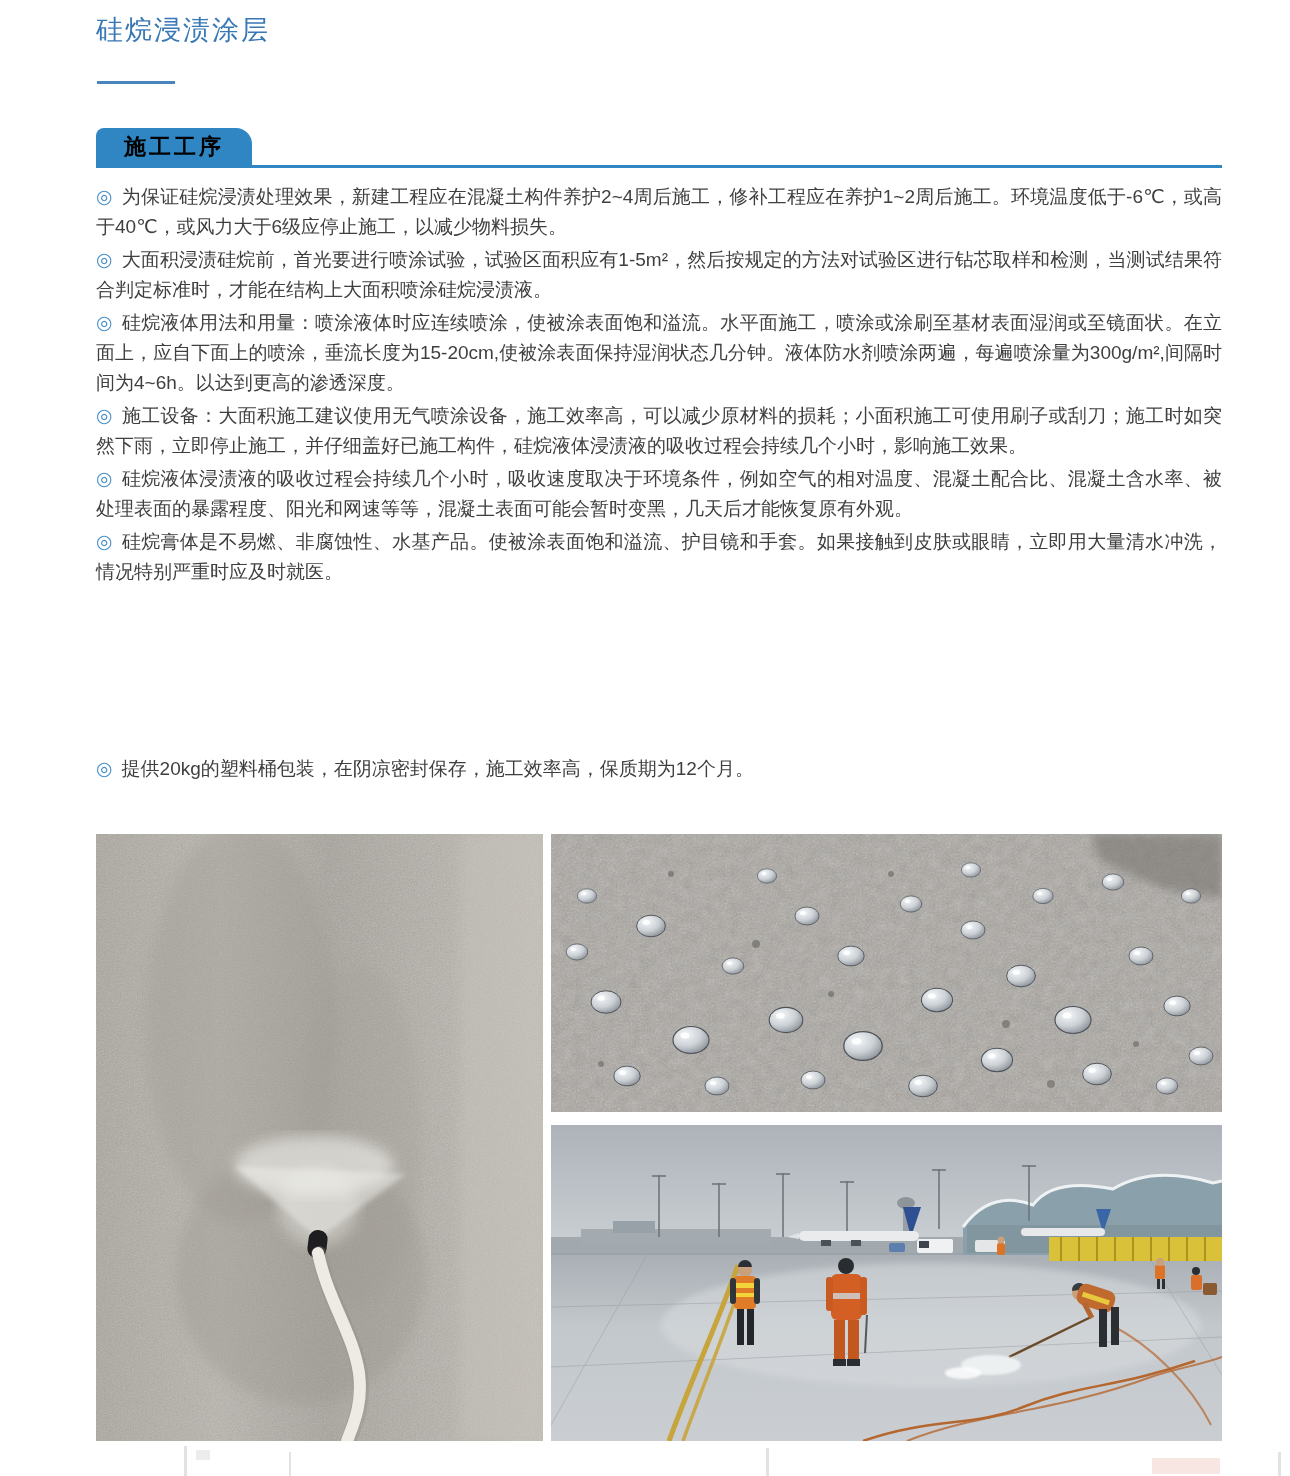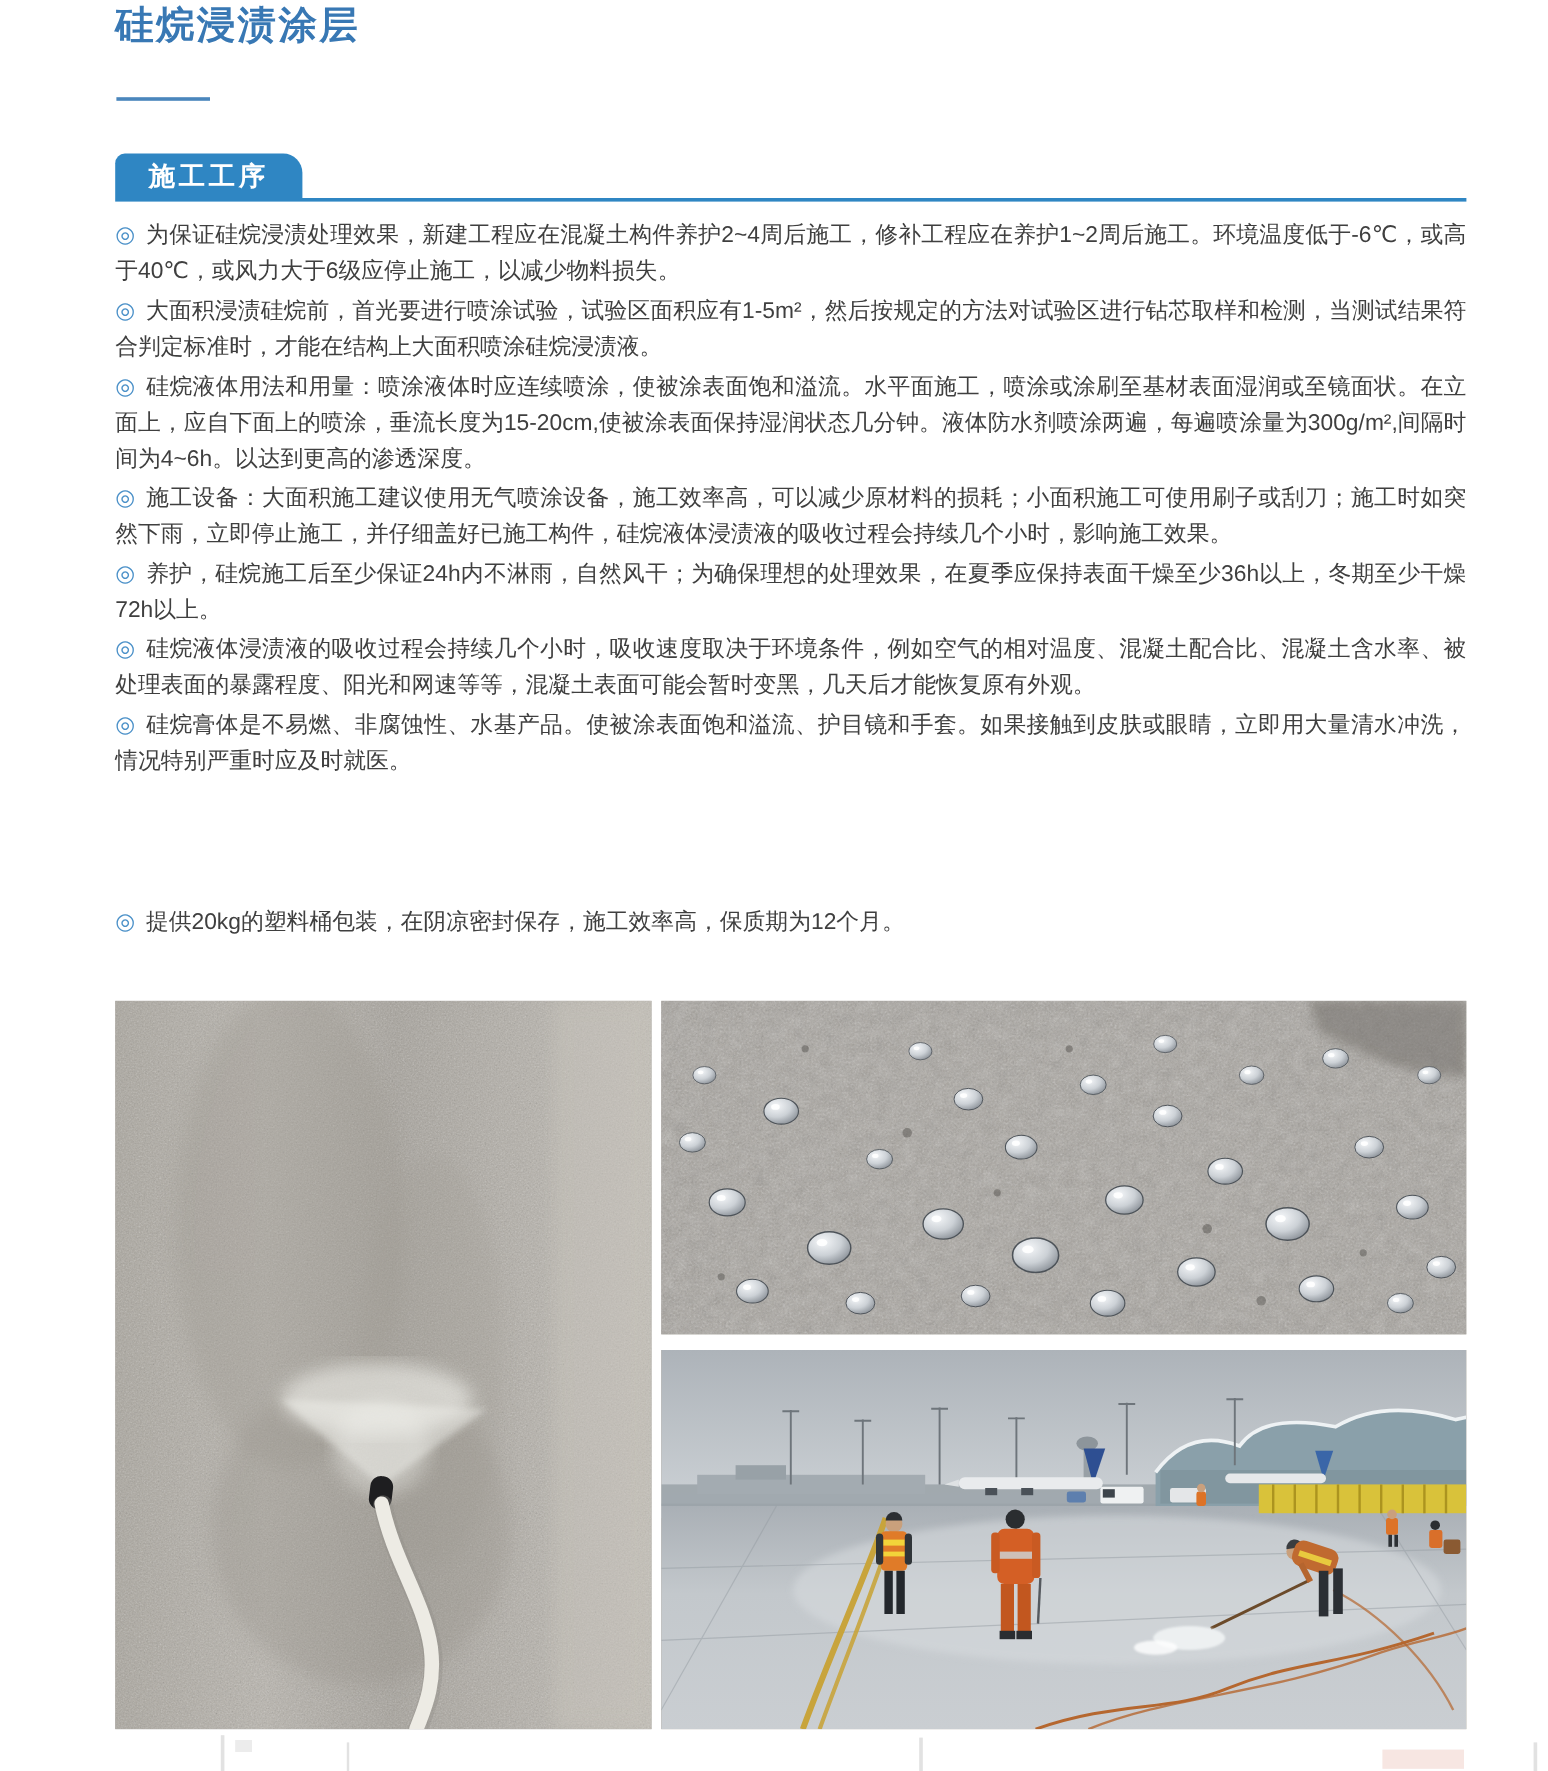--- a/index.html
+++ b/index.html
@@ -5,30 +5,30 @@
   :root{
     --accent:#2f86c3; --title:#3878b4; --bullet:#4a90c8; --text:#3f3f3f;
   }
   html,body{margin:0;padding:0;}
   body{
     width:1290px;height:1476px;background:#ffffff;
     font-family:"Liberation Sans","DejaVu Sans",sans-serif;
     position:relative;overflow:hidden;
   }
   .page-title{
-    position:absolute;top:0;left:96px;margin:0;
-    font-size:32px;font-weight:bold;color:var(--title);letter-spacing:2px;
+    position:absolute;top:12px;left:96px;margin:0;
+    font-size:27px;font-weight:normal;color:var(--title);letter-spacing:2px;
   }
   .title-underline{
     position:absolute;top:81px;left:97px;width:78px;height:3px;background:#4a86bc;
   }
   .section{position:absolute;left:96px;width:1126px;}
   .sec-head{border-bottom:3px solid var(--accent);line-height:0;}
   .tab{
-    display:inline-block;background:var(--accent);color:#ffffff;
+    display:inline-block;background:var(--accent);color:#000000;
     font-size:22px;font-weight:bold;letter-spacing:3px;
     line-height:37px;height:37px;padding:0 28px;
     border-radius:8px 16px 0 0;vertical-align:bottom;
   }
   ul.bullets{margin:14px 0 0 0;padding:0;list-style:none;}
   ul.bullets li{
     font-size:19px;line-height:30px;color:var(--text);
     margin:0 0 3px 0;text-align:justify;
   }
   .mk{color:var(--bullet);margin-right:9px;}
@@ -47,21 +47,20 @@
 
 <div class="section" style="top:128px">
   <div class="sec-head">
     <span class="tab">施工工序</span>
   </div>
   <ul class="bullets">
     <li><span class="mk">◎</span><span>为保证硅烷浸渍处理效果，新建工程应在混凝土构件养护2~4周后施工，修补工程应在养护1~2周后施工。环境温度低于-6℃，或高于40℃，或风力大于6级应停止施工，以减少物料损失。</span></li>
     <li><span class="mk">◎</span><span>大面积浸渍硅烷前，首光要进行喷涂试验，试验区面积应有1-5m²，然后按规定的方法对试验区进行钻芯取样和检测，当测试结果符合判定标准时，才能在结构上大面积喷涂硅烷浸渍液。</span></li>
     <li><span class="mk">◎</span><span>硅烷液体用法和用量：喷涂液体时应连续喷涂，使被涂表面饱和溢流。水平面施工，喷涂或涂刷至基材表面湿润或至镜面状。在立面上，应自下面上的喷涂，垂流长度为15-20cm,使被涂表面保持湿润状态几分钟。液体防水剂喷涂两遍，每遍喷涂量为300g/m²,间隔时间为4~6h。以达到更高的渗透深度。</span></li>
     <li><span class="mk">◎</span><span>施工设备：大面积施工建议使用无气喷涂设备，施工效率高，可以减少原材料的损耗；小面积施工可使用刷子或刮刀；施工时如突然下雨，立即停止施工，并仔细盖好已施工构件，硅烷液体浸渍液的吸收过程会持续几个小时，影响施工效果。</span></li>
-    <li><span class="mk">◎</span><span>养护，硅烷施工后至少保证24h内不淋雨，自然风干；为确保理想的处理效果，在夏季应保持表面干燥至少36h以上，冬期至少干燥72h以上。</span></li>
     <li><span class="mk">◎</span><span>硅烷液体浸渍液的吸收过程会持续几个小时，吸收速度取决于环境条件，例如空气的相对温度、混凝土配合比、混凝土含水率、被处理表面的暴露程度、阳光和网速等等，混凝土表面可能会暂时变黑，几天后才能恢复原有外观。</span></li>
     <li><span class="mk">◎</span><span>硅烷膏体是不易燃、非腐蚀性、水基产品。使被涂表面饱和溢流、护目镜和手套。如果接触到皮肤或眼睛，立即用大量清水冲洗，情况特别严重时应及时就医。</span></li>
   </ul>
 </div>
 
 <div class="section" style="top:740px">
   <ul class="bullets">
     <li><span class="mk">◎</span><span>提供20kg的塑料桶包装，在阴凉密封保存，施工效率高，保质期为12个月。</span></li>
   </ul>
 </div>

